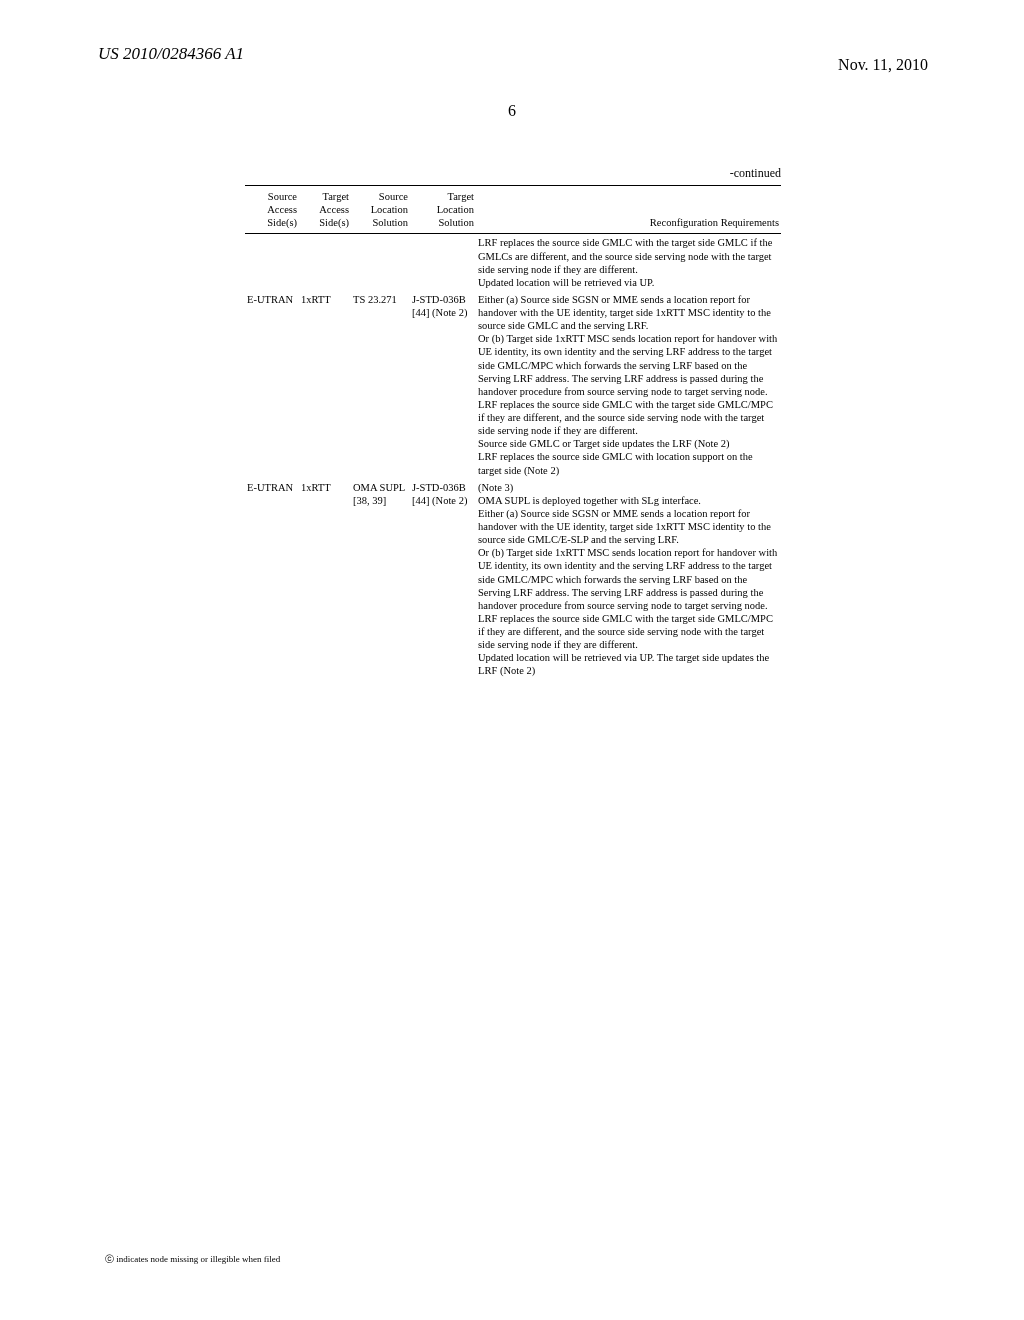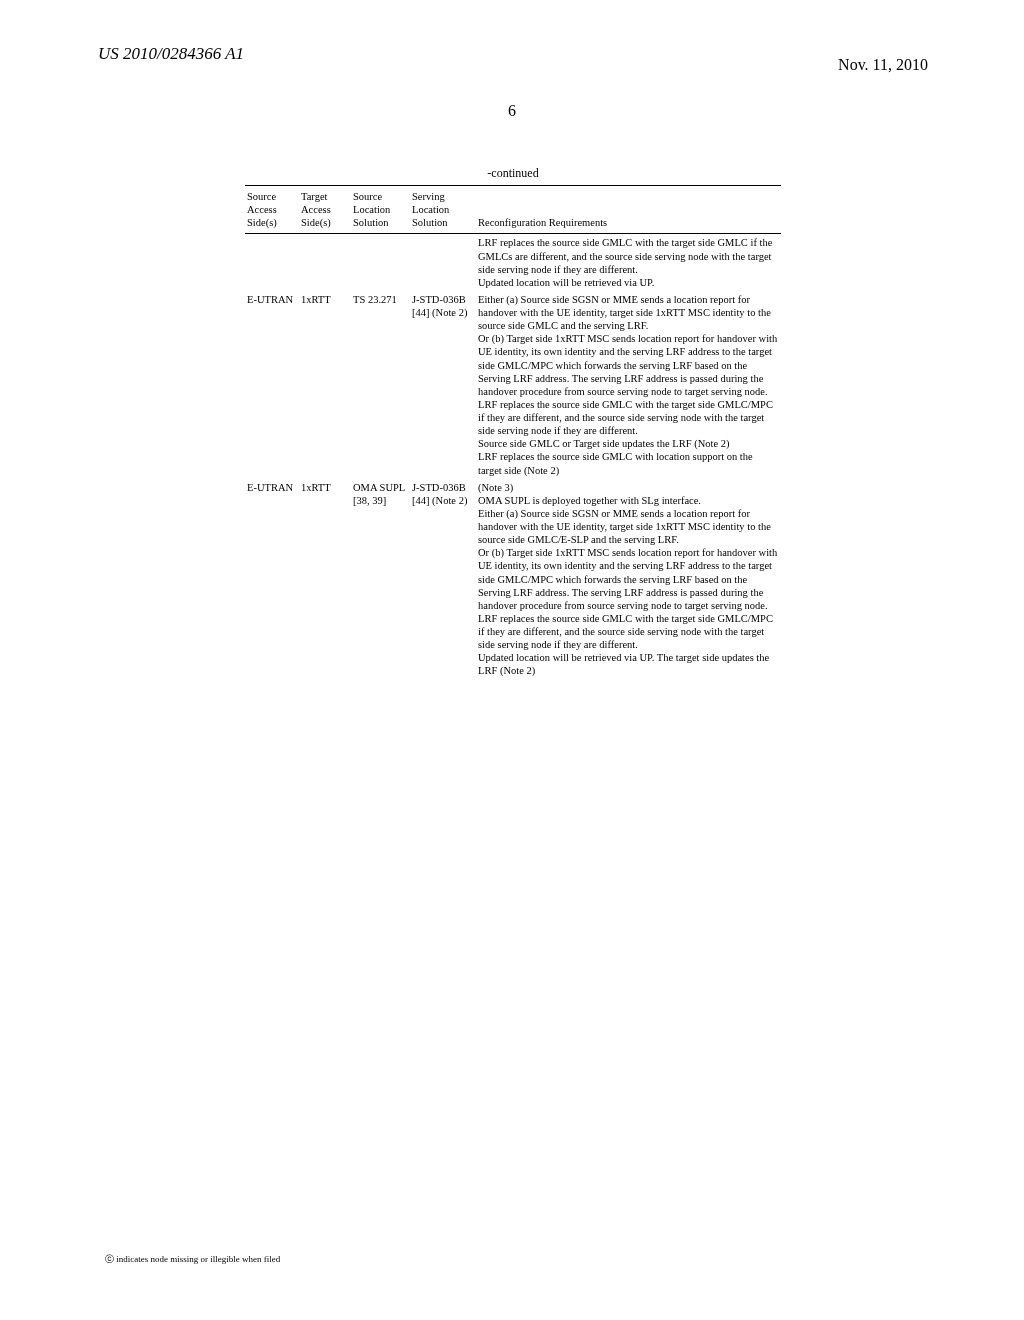--- a/index.html
+++ b/index.html
@@ -40,33 +40,33 @@
     text-align: center;
     font-size: 16px;
   }
   .content {
     position: absolute;
     top: 166px;
     left: 245px;
     width: 536px;
   }
   .continued {
-    text-align: center;
+    text-align: right;
     font-size: 12px;
     margin-bottom: 4px;
   }
   table.data {
     border-collapse: collapse;
     width: 100%;
     font-size: 10.5px;
     line-height: 1.25;
   }
   table.data thead tr th {
     font-weight: normal;
-    text-align: left;
+    text-align: right;
     vertical-align: bottom;
     padding: 4px 2px;
     border-top: 1px solid #000;
     border-bottom: 1px solid #000;
   }
   table.data tbody td {
     vertical-align: top;
     padding: 2px 2px;
     margin-top: 36px;
   }
@@ -96,21 +96,21 @@
 <div class="page-number">6</div>
 
 <div class="content">
   <div class="continued">-continued</div>
   <table class="data">
     <thead>
       <tr>
         <th class="col0">Source Access Side(s)</th>
         <th class="col1">Target Access Side(s)</th>
         <th class="col2">Source Location Solution</th>
-        <th class="col3">Serving Location Solution</th>
+        <th class="col3">Target Location Solution</th>
         <th class="col4">Reconfiguration Requirements</th>
       </tr>
     </thead>
     <tbody>
       <tr class="pre-row">
         <td></td>
         <td></td>
         <td></td>
         <td></td>
         <td class="req">LRF replaces the source side GMLC with the target side GMLC if the GMLCs are different, and the source side serving node with the target side serving node if they are different.

